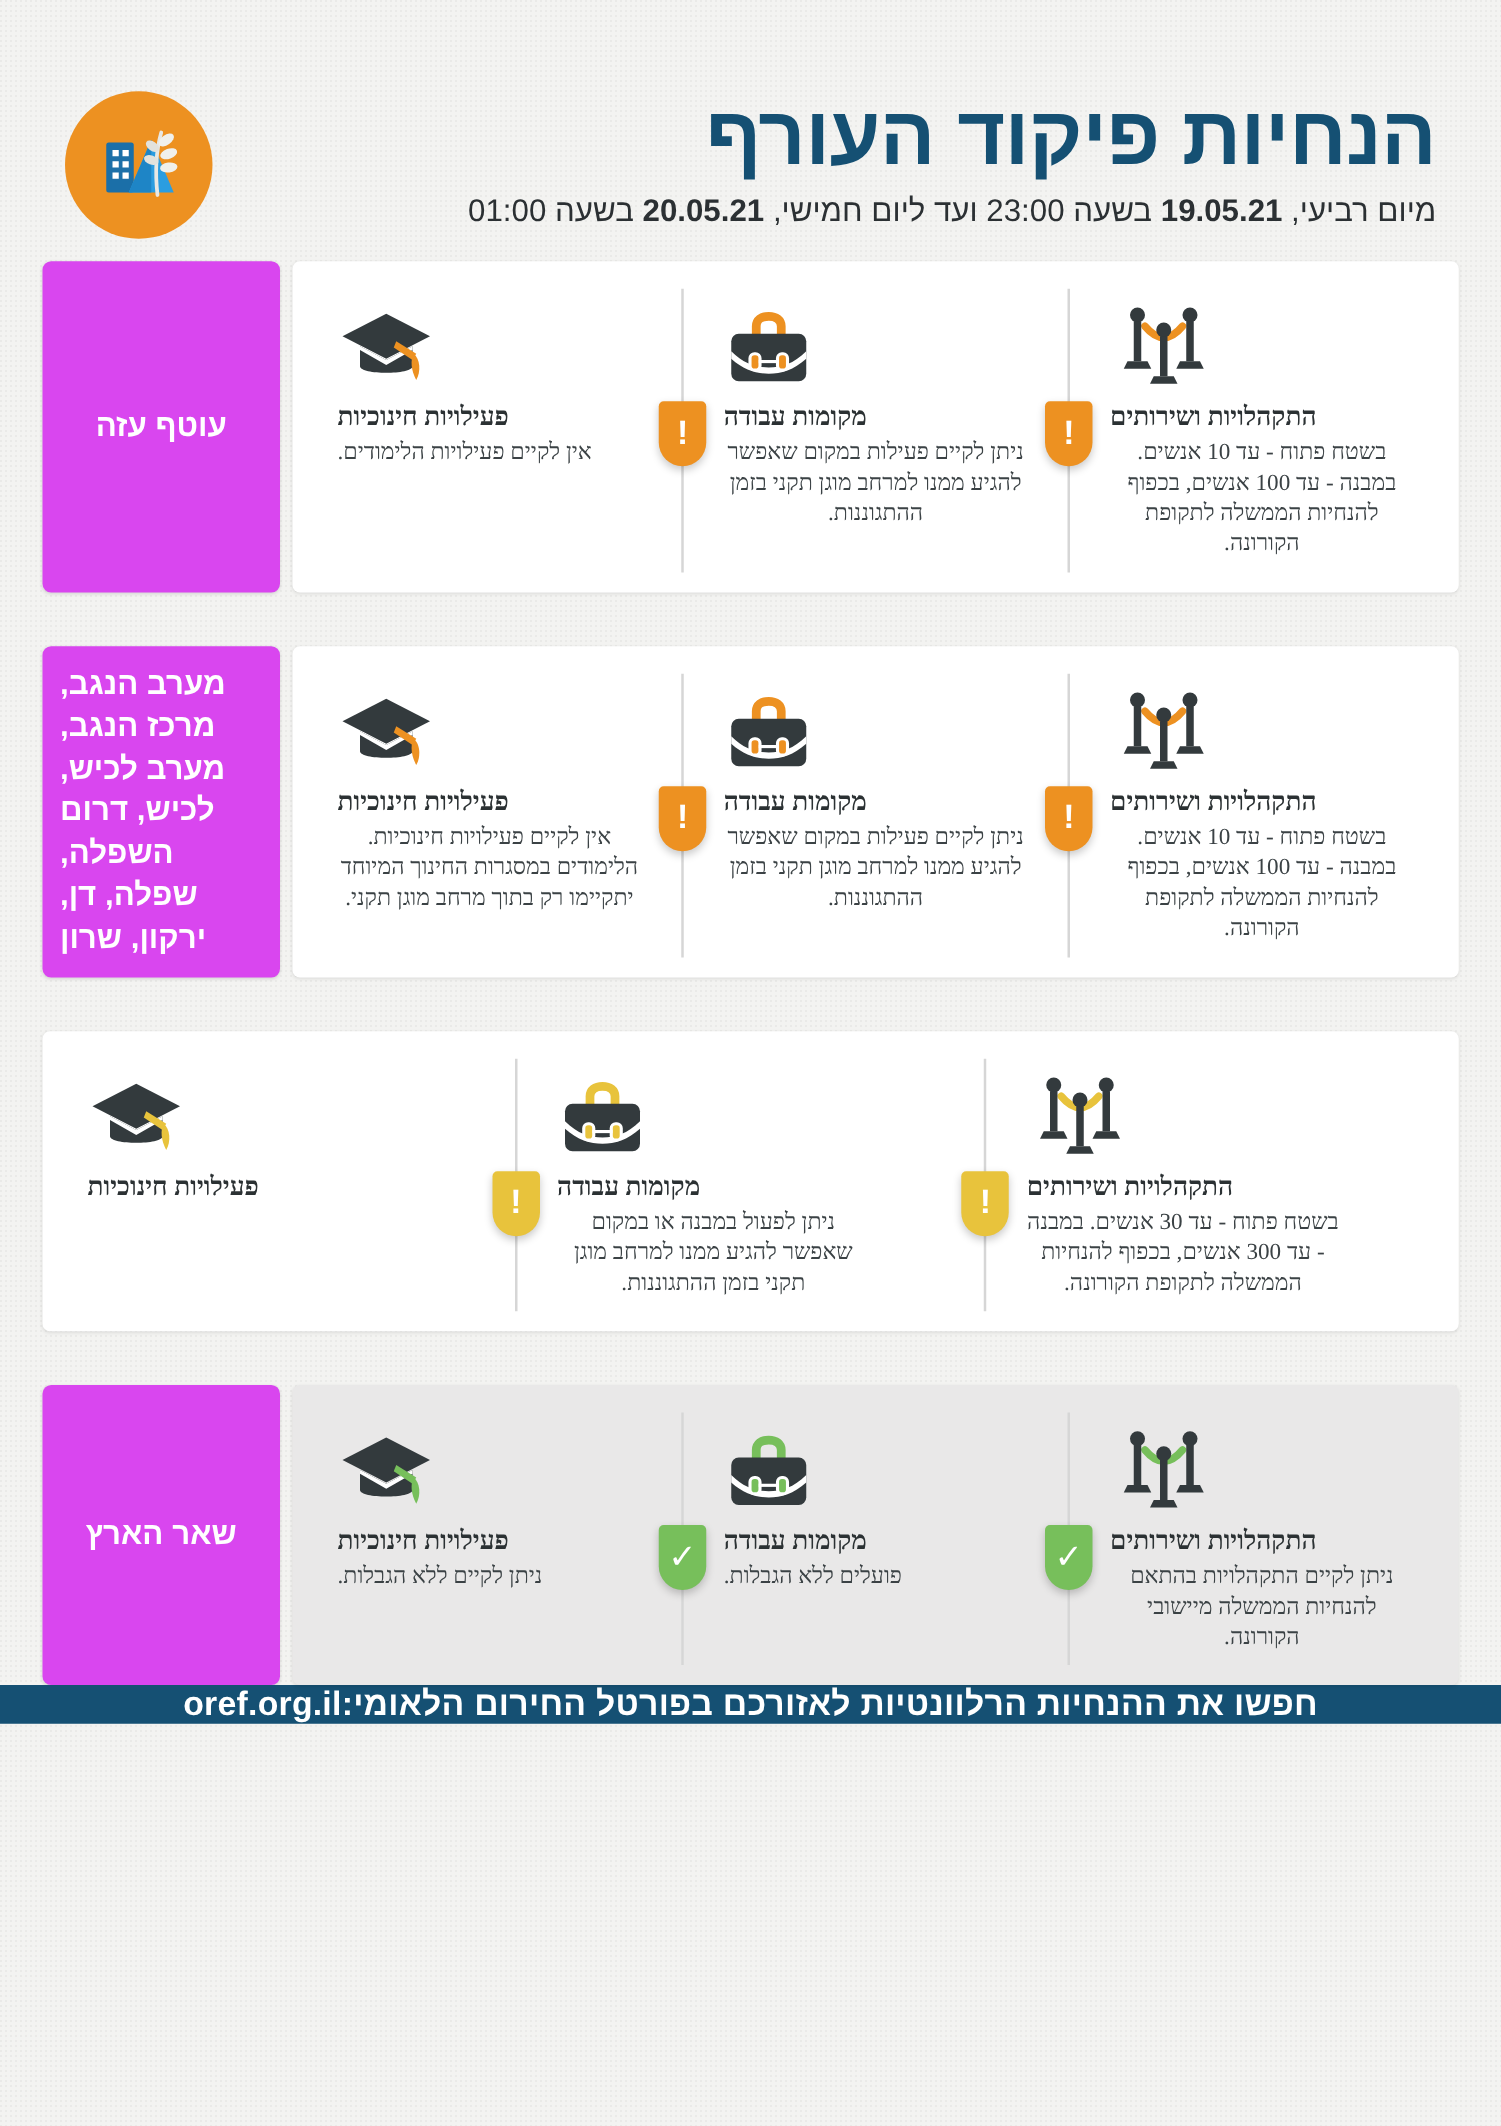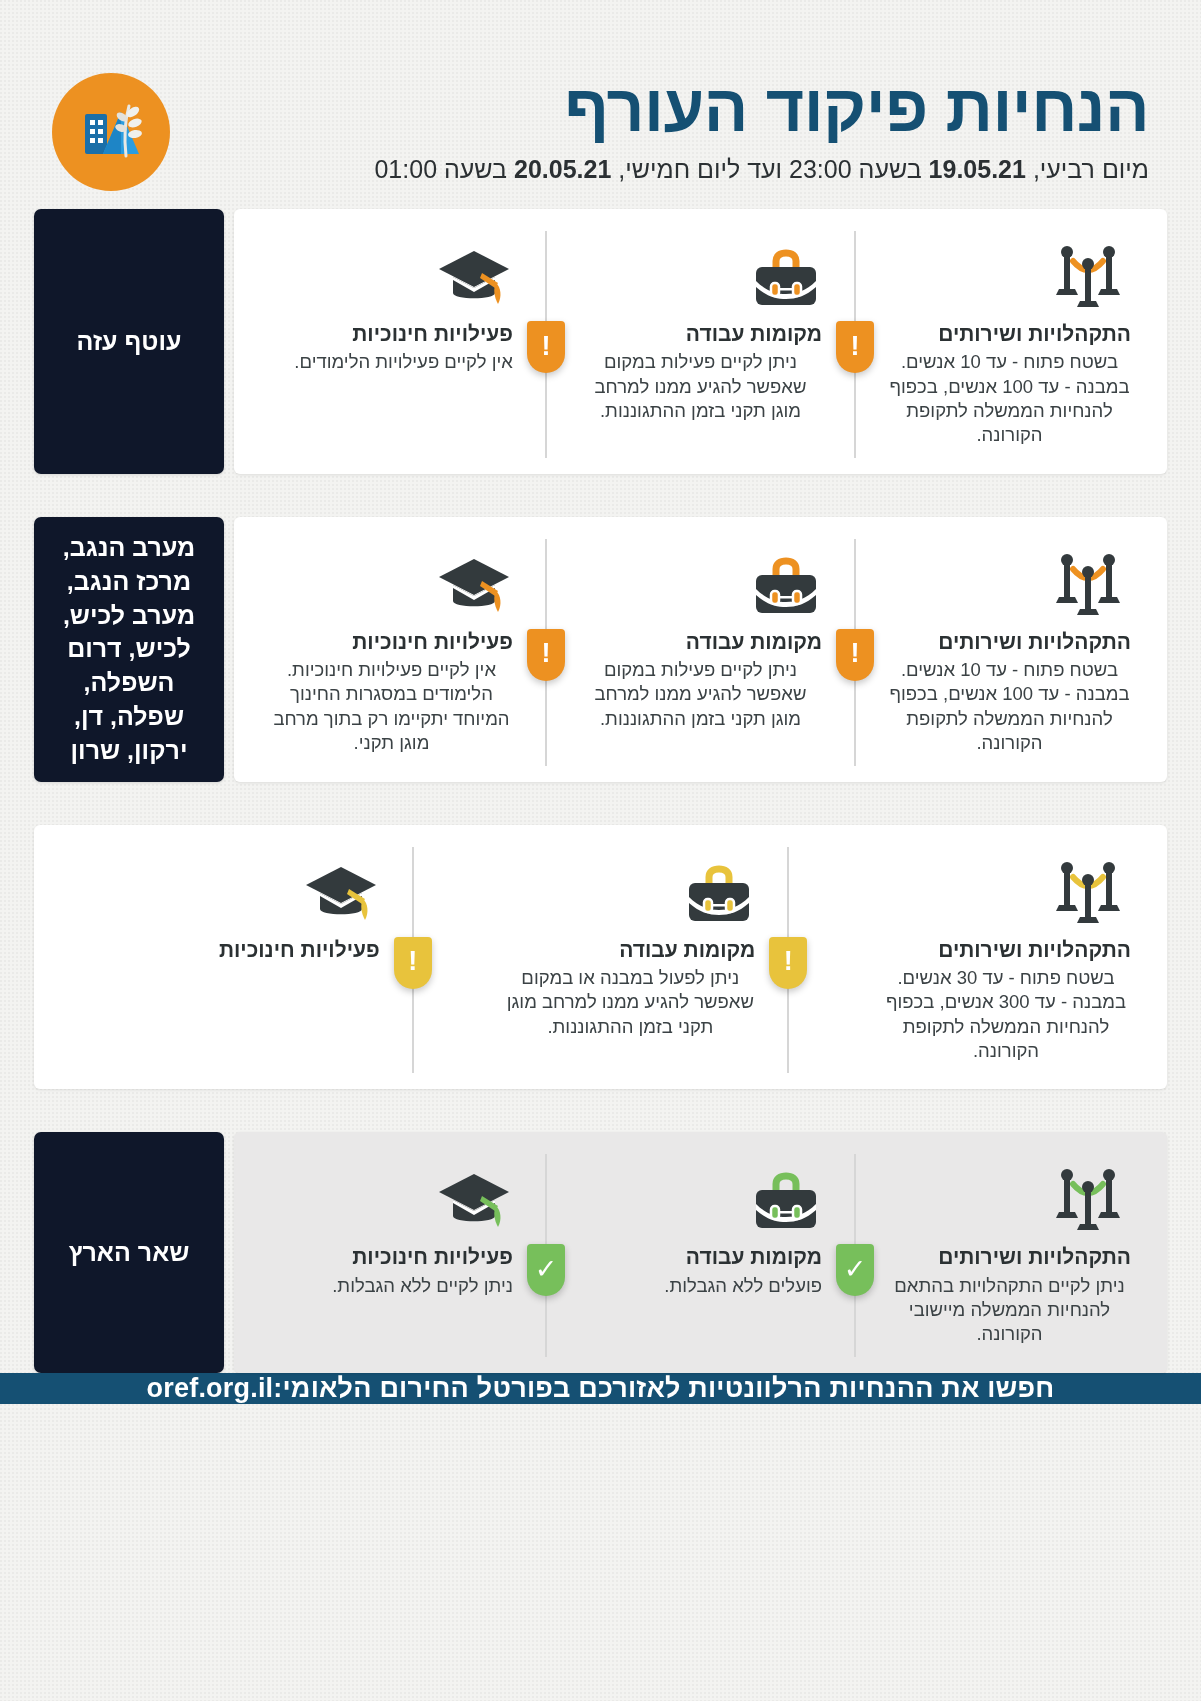--- a/index.html
+++ b/index.html
@@ -95,30 +95,30 @@
 
   .row {
     display: flex;
     align-items: stretch;
     gap: 10px;
     direction: rtl;
   }
 
   .row-label {
     flex: 0 0 190px;
-    background: #0f172a;
+    background: #d946ef;
     border-radius: 7px;
     color: #ffffff;
     font-size: 25px;
     font-weight: bold;
     line-height: 1.35;
     display: flex;
     align-items: center;
     justify-content: center;
-    text-align: center;
+    text-align: left;
     padding: 12px 14px;
     box-shadow: 0 1px 3px rgba(0,0,0,0.13);
   }
 
   .row-panel {
     flex: 1;
     background: #ffffff;
     border-radius: 6px;
     display: flex;
     align-items: flex-start;
@@ -127,21 +127,22 @@
     position: relative;
   }
   .row-panel.muted { background: #e9e8e8; }
 
   .cell {
     flex: 1 1 0;
     padding: 0 14px;
     text-align: center;
     display: flex;
     flex-direction: column;
-    align-items: flex-start;
+    align-items: flex-end;
+    font-family: Liberation Serif, serif;
   }
 
   .cell-icon {
     height: 72px;
     display: flex;
     align-items: flex-end;
     justify-content: center;
     margin-bottom: 10px;
   }
 

